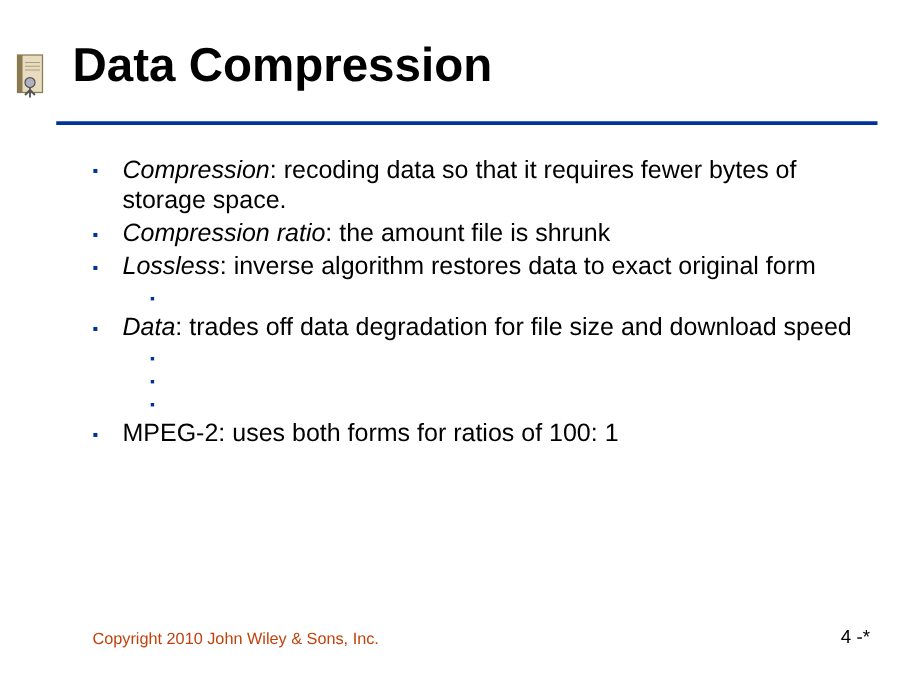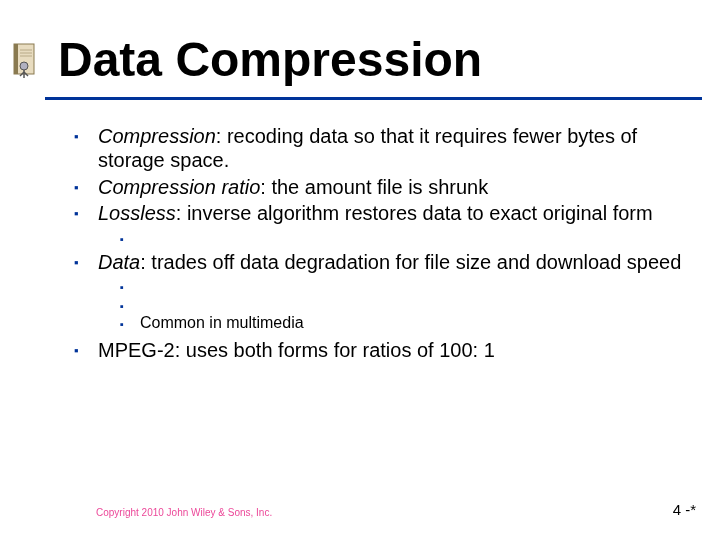--- a/index.html
+++ b/index.html
@@ -24,21 +24,21 @@
     left: 45px;
     right: 18px;
     top: 97px;
     height: 3px;
     background: #003399;
   }
   .title {
     position: absolute;
     left: 58px;
     top: 32px;
-    font-size: 48px;
+    font-size: 38px;
     font-weight: bold;
     color: #000;
   }
   .content {
     position: absolute;
     left: 74px;
     top: 124px;
     right: 30px;
     font-size: 20px;
     color: #000;
@@ -75,23 +75,22 @@
     width: 20px;
     flex-shrink: 0;
     color: #003399;
     font-size: 11px;
     padding-top: 4px;
   }
   .footer-left {
     position: absolute;
     left: 74px;
     bottom: 22px;
-    font-size: 10px;
-    color: #ec4899;
-    margin-left: 22px;
+    font-size: 13px;
+    color: #c2410c;
   }
   .footer-right {
     position: absolute;
     right: 24px;
     bottom: 22px;
     font-size: 15px;
     color: #000;
   }
 </style>
 </head>
@@ -143,21 +142,20 @@
   </div>
   <div class="subbullets">
     <div class="sub">
       <div class="smark">▪</div>
     </div>
     <div class="sub">
       <div class="smark">▪</div>
     </div>
     <div class="sub">
       <div class="smark">▪</div>
-      <div>Common in multimedia</div>
     </div>
   </div>
 
   <div class="bullet">
     <div class="mark">▪</div>
     <div class="text">MPEG-2: uses both forms for ratios of 100: 1</div>
   </div>
 
 </div>
 

